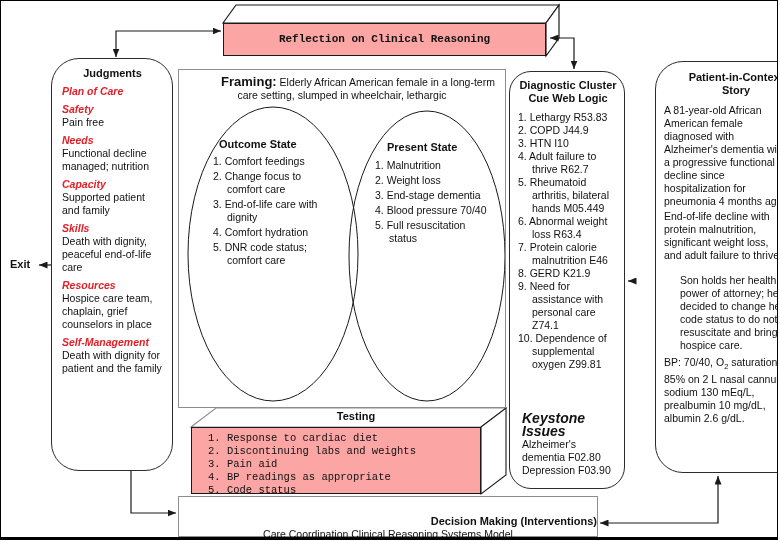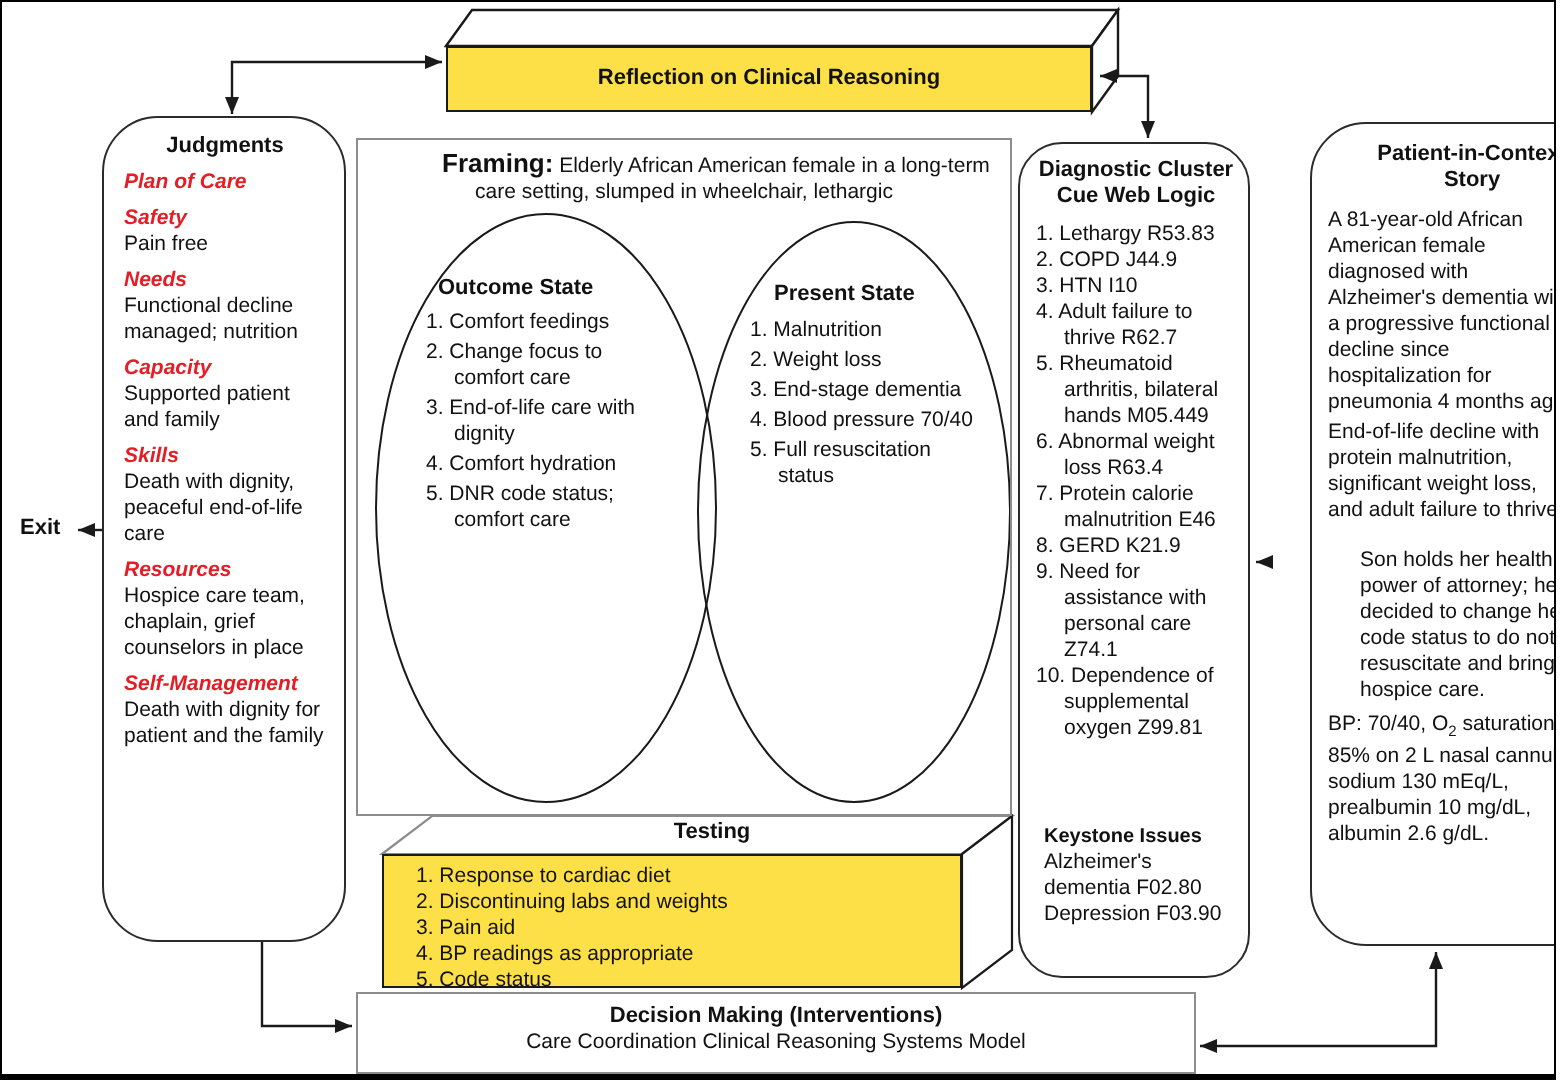--- a/index.html
+++ b/index.html
@@ -7,21 +7,21 @@
     position:relative;width:776px;height:536px;background:#fff;
     border:1.5px solid #000;border-bottom:3px solid #000;
     font-family:"Liberation Sans","DejaVu Sans",sans-serif;color:#111;
     overflow:hidden;
   }
   .abs{position:absolute;}
   .layer{position:absolute;left:0;top:0;z-index:1;}
   .z2{z-index:2;}
   .panel{border:1.4px solid #2b2b2b;border-radius:28px;background:#fff;box-sizing:border-box;}
   .sq{border:1px solid #8d8d8d;box-sizing:border-box;background:transparent;}
-  .face{background:#fde047;border:1.2px solid #1a1a1a;box-sizing:border-box;}
+  .face{background:#fca5a5;border:1.2px solid #1a1a1a;box-sizing:border-box;font-family:Liberation Mono, monospace;}
   .ttl{font-weight:bold;font-size:11px;line-height:13px;}
   .t10{font-size:10.5px;line-height:13px;}
   .ctr{text-align:center;}
   .red-h{color:var(--c-red,#e31e26);font-weight:bold;font-style:italic;font-size:10.5px;line-height:13px;margin-top:5px;}
   .red-b{color:var(--c-red,#e31e26);}
   .sec-b{font-size:10.5px;line-height:13px;}
   ol,ul{margin:0;padding:0;list-style:none;}
   .numlist li{padding-left:14px;text-indent:-14px;margin-bottom:2px;}
   .numlist.tight li{margin-bottom:0;}
   .plainlist li{margin-bottom:0;}
@@ -115,21 +115,21 @@
         <li>3. HTN I10</li>
         <li>4. Adult failure to thrive R62.7</li>
         <li>5. Rheumatoid arthritis, bilateral hands M05.449</li>
         <li>6. Abnormal weight loss R63.4</li>
         <li>7. Protein calorie malnutrition E46</li>
         <li>8. GERD K21.9</li>
         <li>9. Need for assistance with personal care Z74.1</li>
         <li>10. Dependence of supplemental oxygen Z99.81</li>
       </ol>
     <div class="abs" style="left:12px;top:340px;width:98px;">
-      <div class="ttl" style="font-size:10px;">Keystone Issues</div>
+      <div class="ttl" style="font-size:14px;font-style:italic;">Keystone Issues</div>
       <ul class="t10 plainlist">
           <li>Alzheimer's dementia F02.80</li>
           <li>Depression F03.90</li>
         </ul>
     </div>
   </div>
 
   <div class="abs z2 panel" style="left:654px;top:60px;width:162px;height:412px;">
     <div class="ttl ctr" style="margin-top:9px;">Patient-in-Context</div>
     <div class="ttl ctr">Story</div>
@@ -144,17 +144,17 @@
     <ol class="t10 numlist tight">
         <li>1. Response to cardiac diet</li>
         <li>2. Discontinuing labs and weights</li>
         <li>3. Pain aid</li>
         <li>4. BP readings as appropriate</li>
         <li>5. Code status</li>
       </ol>
   </div>
 
   <div class="abs z2 sq ctr" style="left:177px;top:495px;width:420px;height:41px;">
-    <div class="ttl" style="margin-top:5px;">Decision Making (Interventions)</div>
+    <div class="ttl" style="margin-top:18px;text-align:right;">Decision Making (Interventions)</div>
     <div class="t10">Care Coordination Clinical Reasoning Systems Model</div>
   </div>
 
 </div>
 
 </body></html>

